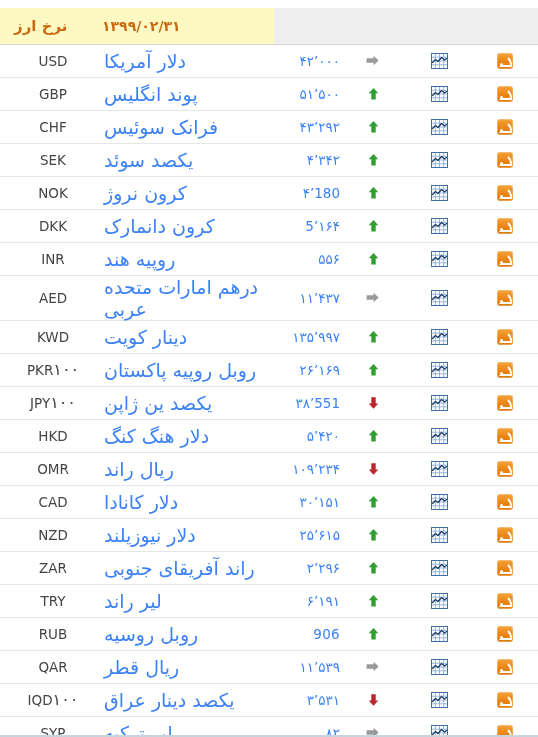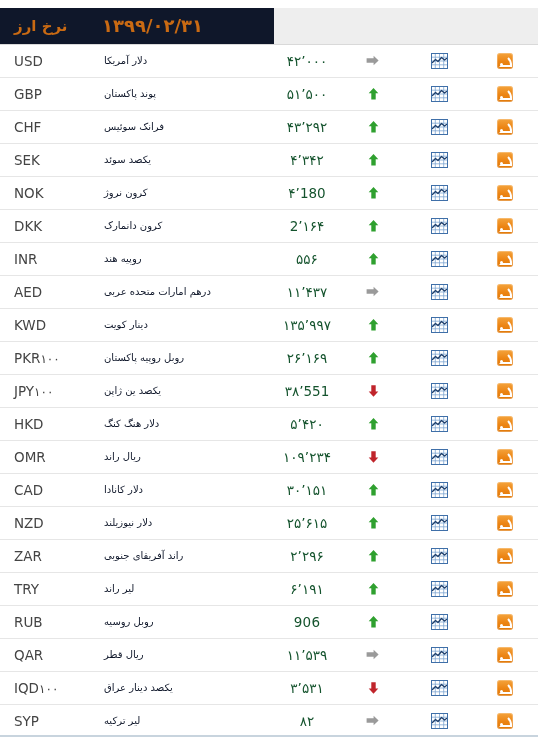--- a/index.html
+++ b/index.html
@@ -37,35 +37,35 @@
     height: 36px;
   }
   thead th {
     padding: 0;
     margin: 0;
     font-weight: bold;
     font-size: 14.5px;
     color: #c06010;
     vertical-align: middle;
     border-bottom: 1px solid #d9d9d9;
-    background: #0f172a;
+    background: #fef9c3;
   }
   th.th-code {
     text-align: left;
     padding-left: 14px;
     width: 78px;
     color: #c96a13;
     font-size: 15px;
   }
   th.th-name {
     text-align: left;
     padding-left: 10px;
     width: 172px;
     color: #c96a13;
-    font-size: 18px;
+    font-size: 14px;
     letter-spacing: 0.2px;
   }
   th.th-blank { background: #eeeeee; border-bottom: 1px solid #d9d9d9; }
 
   
   tbody tr.rate-row {
     height: 33px;
     background: #ffffff;
   }
   tbody td {
@@ -73,26 +73,26 @@
     margin: 0;
     border-bottom: 1px solid #e6e6e6;
     vertical-align: middle;
     font-size: 13px;
   }
 
   
   td.c-rss    { width: 58px;  text-align: center; }
   td.c-chart  { width: 52px;  text-align: center; }
   td.c-arrow  { width: 50px;  text-align: center; }
-  td.c-value  { width: 128px; text-align: center; font-size: 13.5px; color: #14532d; letter-spacing: 0.3px; }
-  td.c-name   { width: 172px; text-align: left; padding-left: 12px; font-size: 10px; color: #0f172a; }
-  td.c-code   { width: 78px;  text-align: left; padding-left: 14px; font-size: 13.5px; color: #444444; direction: ltr; }
+  td.c-value  { width: 128px; font-size: 13.5px; color: #3b82f6; letter-spacing: 0.3px; }
+  td.c-name   { width: 172px; text-align: left; padding-left: 12px; font-size: 19px; color: #3b82f6; }
+  td.c-code   { width: 78px;  text-align: center; padding-left: 14px; font-size: 13.5px; color: #444444; direction: ltr; }
 
   .code-text { direction: ltr; unicode-bidi: embed; }
-  .code-mult { font-size: 12px; }
+  .code-mult { font-size: 16px; }
 
   
   .rss-icon {
     display: inline-block;
     width: 16px;
     height: 16px;
     border-radius: 3px;
     background: linear-gradient(to bottom, #f4a33c 0%, #ec8413 55%, #e07a0c 100%);
     position: relative;
     vertical-align: middle;
@@ -203,21 +203,21 @@
                   <line x1="8.5" y1="0.5" x2="8.5" y2="15.5"></line>
                   <line x1="12.7" y1="0.5" x2="12.7" y2="15.5"></line>
                 </g>
                 <polyline points="1.5,9.5 4.5,6.5 7,8.5 10.5,4.5 13.5,7 15.5,5.5" fill="none" stroke="#1f3f6b" stroke-width="1.3" stroke-linejoin="round" stroke-linecap="round"></polyline>
                 <rect x="0.5" y="0.5" width="16" height="15" fill="none" stroke="#3f6fa8" stroke-width="1"></rect>
               </svg></span></td>
           <td class="c-arrow"><span class="arrow"><svg width="13" height="14" viewBox="0 0 13 14" xmlns="http://www.w3.org/2000/svg">
                 <path d="M6.5 1 L11.3 6.2 L8.7 6.2 L8.7 12.6 L4.3 12.6 L4.3 6.2 L1.7 6.2 Z" fill="#2fa02f"></path>
               </svg></span></td>
           <td class="c-value">۵۱٬۵۰۰</td>
-          <td class="c-name">پوند پاکستان</td>
+          <td class="c-name">پوند انگلیس</td>
           <td class="c-code"><span class="code-text">GBP</span><span class="code-mult"></span></td>
         </tr>
         <tr class="rate-row">
           <td class="c-rss"><span class="rss-icon"></span></td>
           <td class="c-chart"><span class="chart-icon"><svg width="17" height="16" viewBox="0 0 17 16" xmlns="http://www.w3.org/2000/svg">
                 <rect x="0.5" y="0.5" width="16" height="15" fill="#ffffff" stroke="#3f6fa8" stroke-width="1"></rect>
                 <g stroke="#7ea6d2" stroke-width="0.8">
                   <line x1="0.5" y1="4.2" x2="16.5" y2="4.2"></line>
                   <line x1="0.5" y1="8" x2="16.5" y2="8"></line>
                   <line x1="0.5" y1="11.8" x2="16.5" y2="11.8"></line>
@@ -290,21 +290,21 @@
                   <line x1="4.3" y1="0.5" x2="4.3" y2="15.5"></line>
                   <line x1="8.5" y1="0.5" x2="8.5" y2="15.5"></line>
                   <line x1="12.7" y1="0.5" x2="12.7" y2="15.5"></line>
                 </g>
                 <polyline points="1.5,9.5 4.5,6.5 7,8.5 10.5,4.5 13.5,7 15.5,5.5" fill="none" stroke="#1f3f6b" stroke-width="1.3" stroke-linejoin="round" stroke-linecap="round"></polyline>
                 <rect x="0.5" y="0.5" width="16" height="15" fill="none" stroke="#3f6fa8" stroke-width="1"></rect>
               </svg></span></td>
           <td class="c-arrow"><span class="arrow"><svg width="13" height="14" viewBox="0 0 13 14" xmlns="http://www.w3.org/2000/svg">
                 <path d="M6.5 1 L11.3 6.2 L8.7 6.2 L8.7 12.6 L4.3 12.6 L4.3 6.2 L1.7 6.2 Z" fill="#2fa02f"></path>
               </svg></span></td>
-          <td class="c-value">2٬۱۶۴</td>
+          <td class="c-value">5٬۱۶۴</td>
           <td class="c-name">کرون دانمارک</td>
           <td class="c-code"><span class="code-text">DKK</span><span class="code-mult"></span></td>
         </tr>
         <tr class="rate-row">
           <td class="c-rss"><span class="rss-icon"></span></td>
           <td class="c-chart"><span class="chart-icon"><svg width="17" height="16" viewBox="0 0 17 16" xmlns="http://www.w3.org/2000/svg">
                 <rect x="0.5" y="0.5" width="16" height="15" fill="#ffffff" stroke="#3f6fa8" stroke-width="1"></rect>
                 <g stroke="#7ea6d2" stroke-width="0.8">
                   <line x1="0.5" y1="4.2" x2="16.5" y2="4.2"></line>
                   <line x1="0.5" y1="8" x2="16.5" y2="8"></line>

